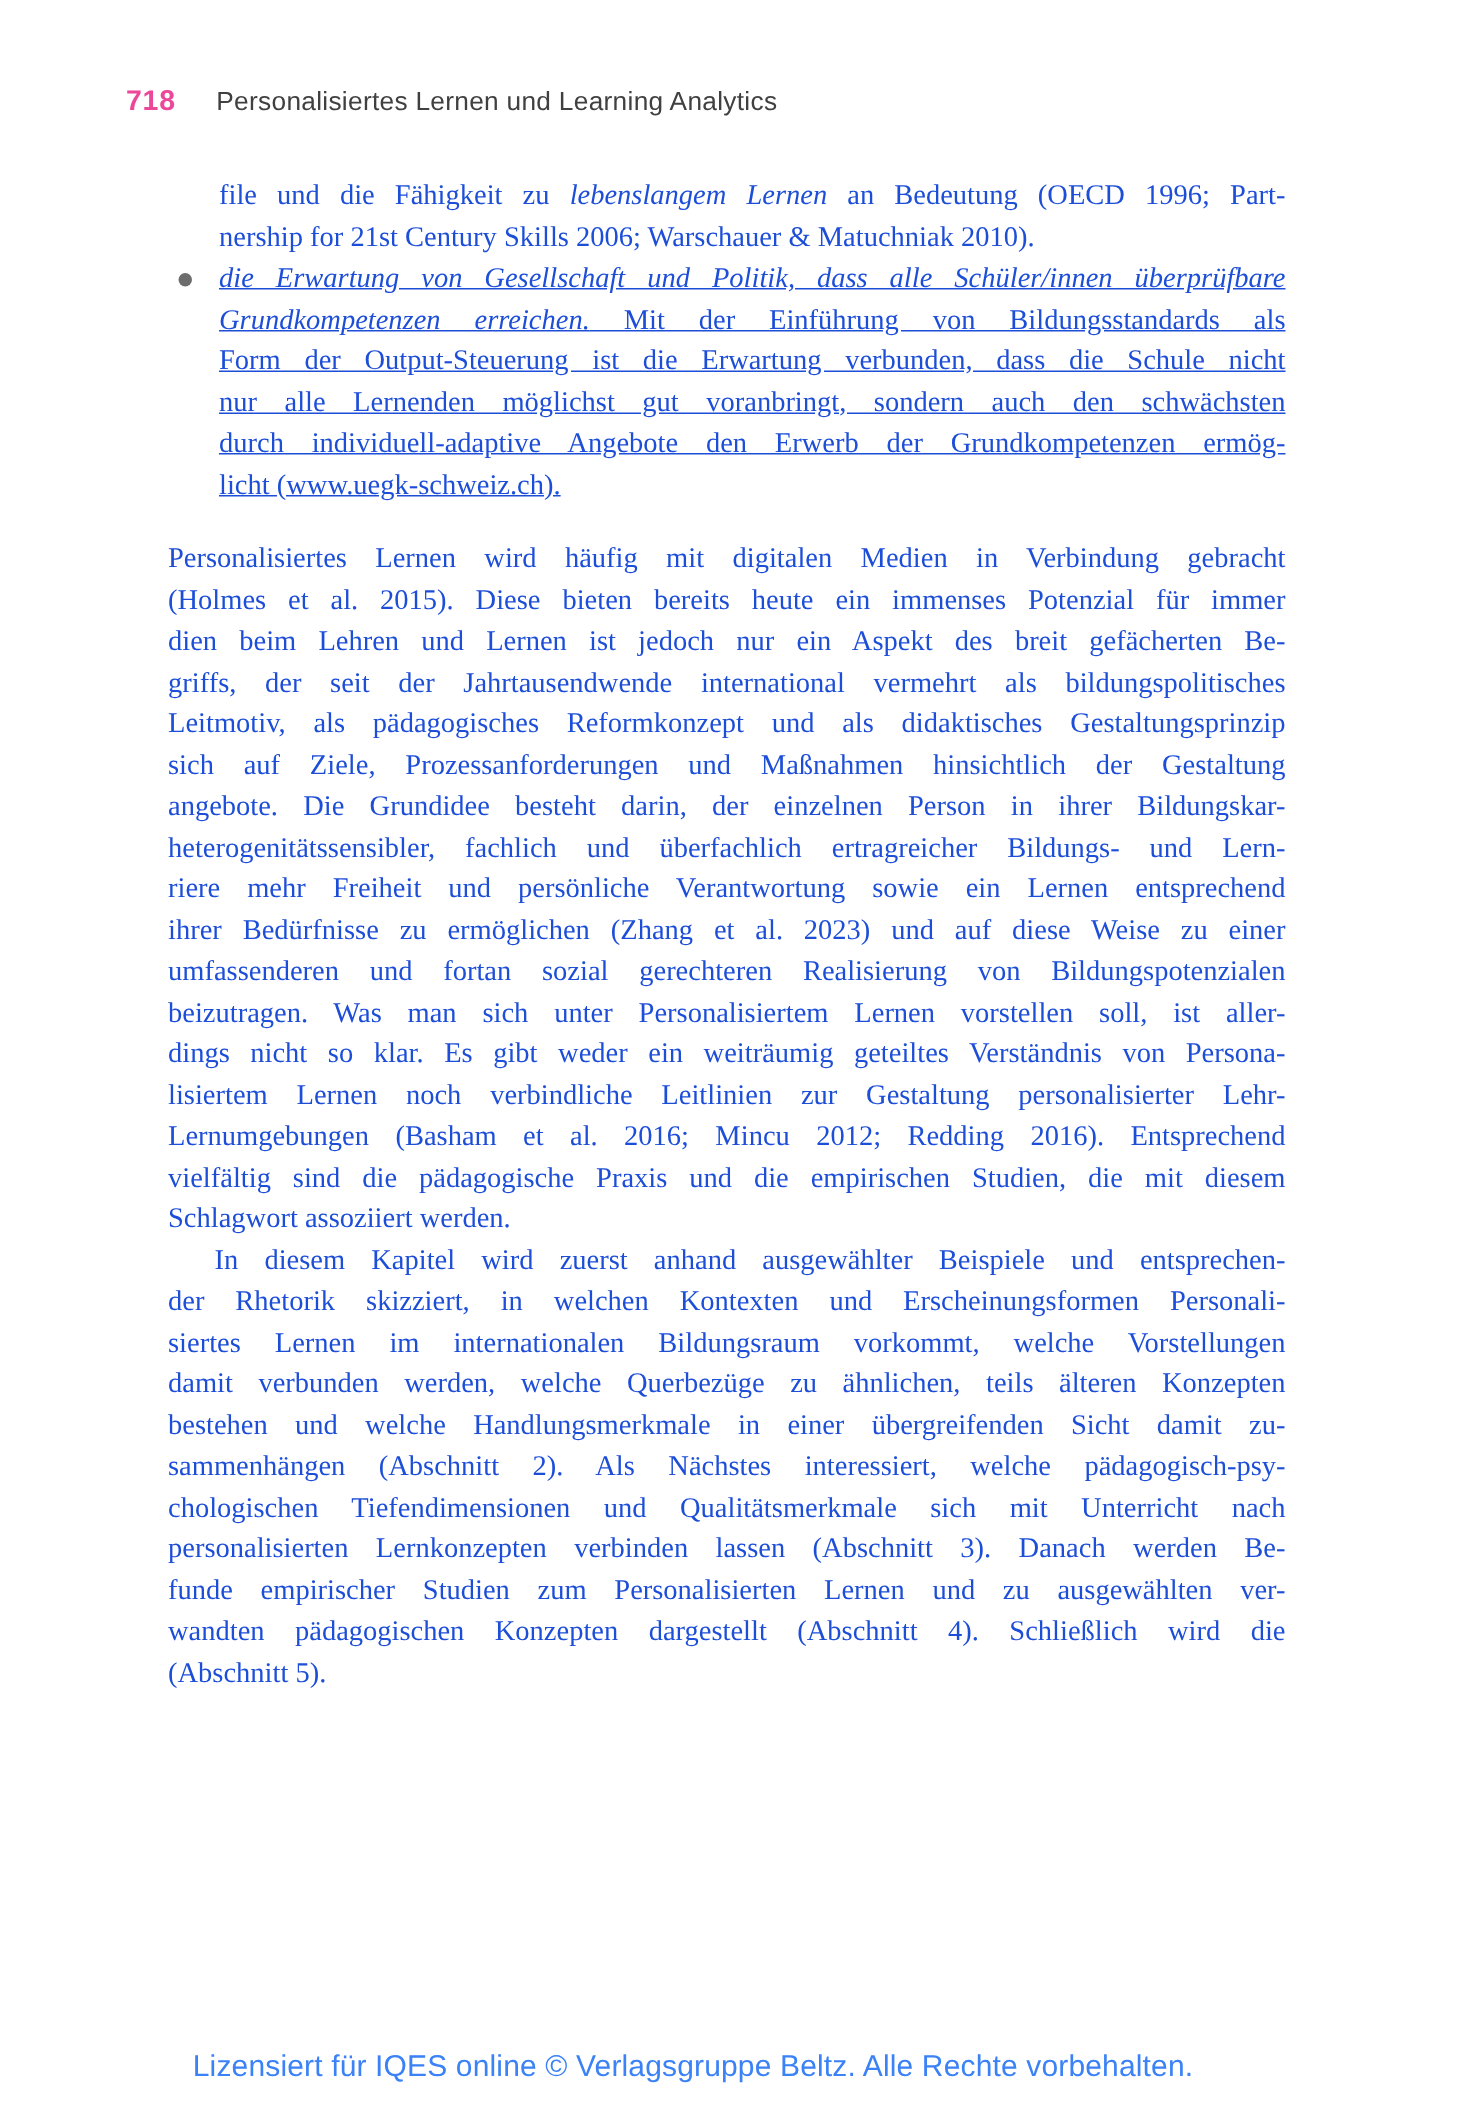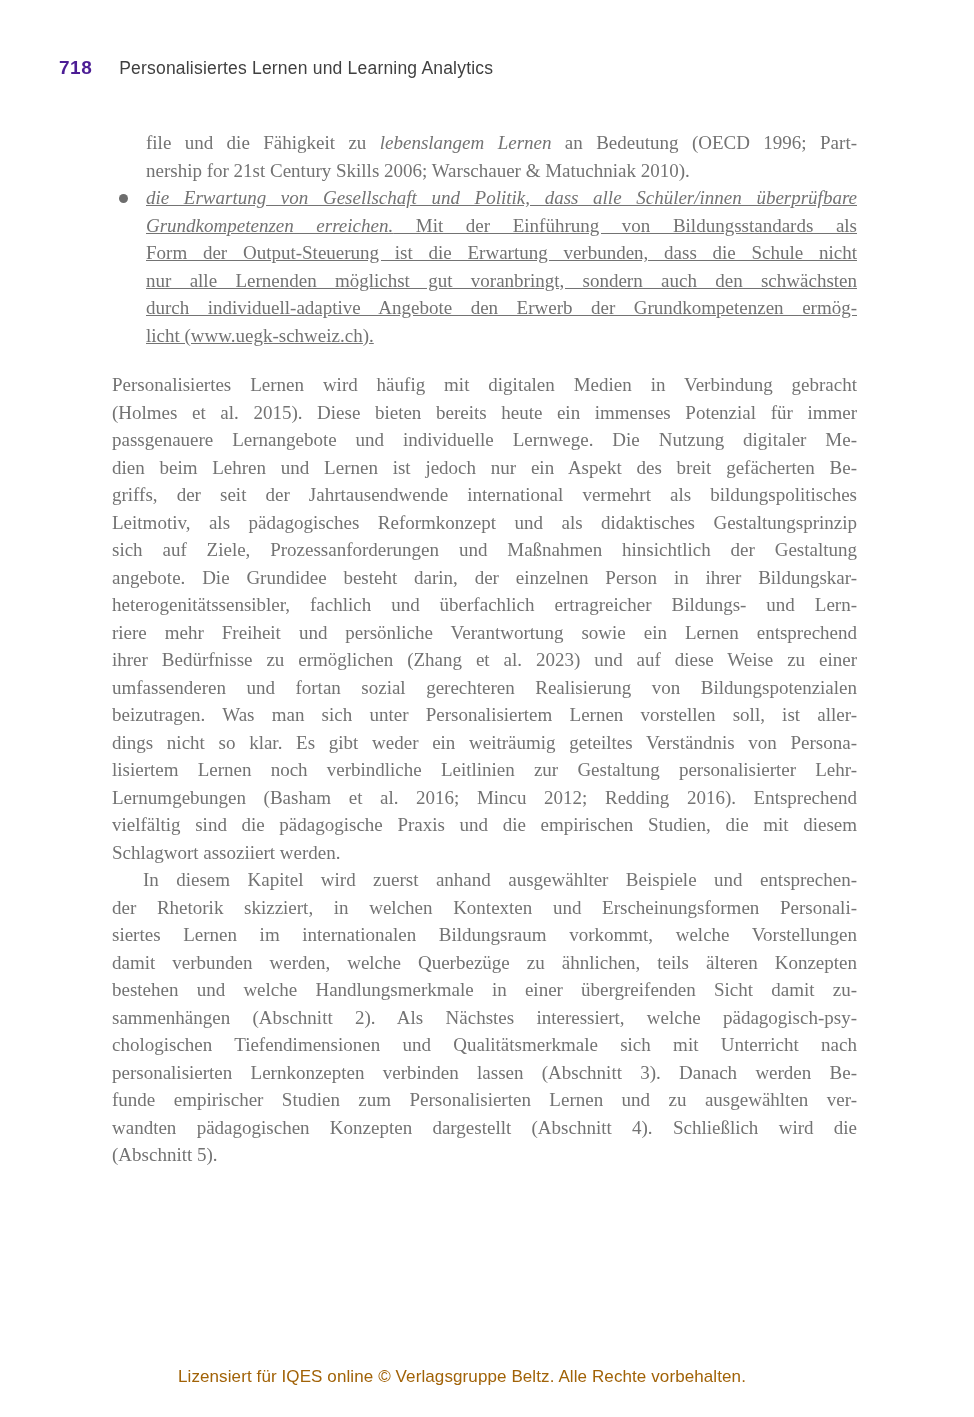--- a/index.html
+++ b/index.html
@@ -11,27 +11,27 @@
     overflow:hidden;
   }
   .page { position:absolute; inset:0; background:#ffffff; }
 
   
   .header {
     position:absolute; top:57px; left:59px;
     display:flex; align-items:baseline;
     font-family:"Liberation Sans", sans-serif;
   }
-  .pagenum  { font-size:19px; font-weight:700; color:#4c1d95; letter-spacing:0.5px; }
+  .pagenum  { font-size:19px; font-weight:700; color:#ec4899; letter-spacing:0.5px;margin-left:25px; }
   .runhead  { font-size:17.5px; font-weight:400; color:#404040; margin-left:27px; letter-spacing:0.2px; }
 
   
   .content {
     position:absolute; top:117px; left:112px; width:745px;
-    color:#737373; font-size:19px;margin-top:12px;
+    color:#1d4ed8; font-size:19px;
   }
   .block { margin:0; }
   .block.gap { margin-top:22px; }
   .block.bullet-continuation,
   .block.bullet { padding-left:34px; }
   .block.bullet { position:relative;text-decoration:underline; }
   .dot {
     position:absolute; left:7px; top:9.5px;
     width:9px; height:9px; border-radius:50%;
     background:#6d6d6d;
@@ -45,21 +45,21 @@
   .line.indent { padding-left:31px; }
   .it { font-style:italic; }
   .ro { font-style:normal; }
 
   
   .footer {
     position:absolute; top:1367px; left:112px; width:745px;
     padding-right:45px; box-sizing:border-box;
     text-align:center;
     font-family:"Liberation Sans", sans-serif;
-    font-size:17px; color:#a16207; letter-spacing:0.1px;
+    font-size:20px; color:#3b82f6; letter-spacing:0.1px;
   }
 </style>
 </head>
 <body>
 
 <div class="page">
 
   <div class="header">
     <span class="pagenum">718</span>
     <span class="runhead">Personalisiertes Lernen und Learning Analytics</span>
@@ -75,21 +75,20 @@
         <div class="line"><span class="it">die Erwartung von Gesellschaft und Politik, dass alle Schüler/innen überprüfbare</span></div>
         <div class="line"><span class="it">Grundkompetenzen erreichen.</span><span class="ro"> Mit der Einführung von Bildungsstandards als</span></div>
         <div class="line"><span class="ro">Form der Output-Steuerung ist die Erwartung verbunden, dass die Schule nicht</span></div>
         <div class="line"><span class="ro">nur alle Lernenden möglichst gut voranbringt, sondern auch den schwächsten</span></div>
         <div class="line"><span class="ro">durch individuell-adaptive Angebote den Erwerb der Grundkompetenzen ermög-</span></div>
         <div class="line last"><span class="ro">licht (www.uegk-schweiz.ch).</span></div>
       </div>
       <div class="block paragraph gap">
         <div class="line"><span class="ro">Personalisiertes Lernen wird häufig mit digitalen Medien in Verbindung gebracht</span></div>
         <div class="line"><span class="ro">(Holmes et al. 2015). Diese bieten bereits heute ein immenses Potenzial für immer</span></div>
-        <div class="line"><span class="ro">passgenauere Lernangebote und individuelle Lernwege. Die Nutzung digitaler Me-</span></div>
         <div class="line"><span class="ro">dien beim Lehren und Lernen ist jedoch nur ein Aspekt des breit gefächerten Be-</span></div>
         <div class="line"><span class="ro">griffs, der seit der Jahrtausendwende international vermehrt als bildungspolitisches</span></div>
         <div class="line"><span class="ro">Leitmotiv, als pädagogisches Reformkonzept und als didaktisches Gestaltungsprinzip</span></div>
         <div class="line"><span class="ro">sich auf Ziele, Prozessanforderungen und Maßnahmen hinsichtlich der Gestaltung</span></div>
         <div class="line"><span class="ro">angebote. Die Grundidee besteht darin, der einzelnen Person in ihrer Bildungskar-</span></div>
         <div class="line"><span class="ro">heterogenitätssensibler, fachlich und überfachlich ertragreicher Bildungs- und Lern-</span></div>
         <div class="line"><span class="ro">riere mehr Freiheit und persönliche Verantwortung sowie ein Lernen entsprechend</span></div>
         <div class="line"><span class="ro">ihrer Bedürfnisse zu ermöglichen (Zhang et al. 2023) und auf diese Weise zu einer</span></div>
         <div class="line"><span class="ro">umfassenderen und fortan sozial gerechteren Realisierung von Bildungspotenzialen</span></div>
         <div class="line"><span class="ro">beizutragen. Was man sich unter Personalisiertem Lernen vorstellen soll, ist aller-</span></div>

